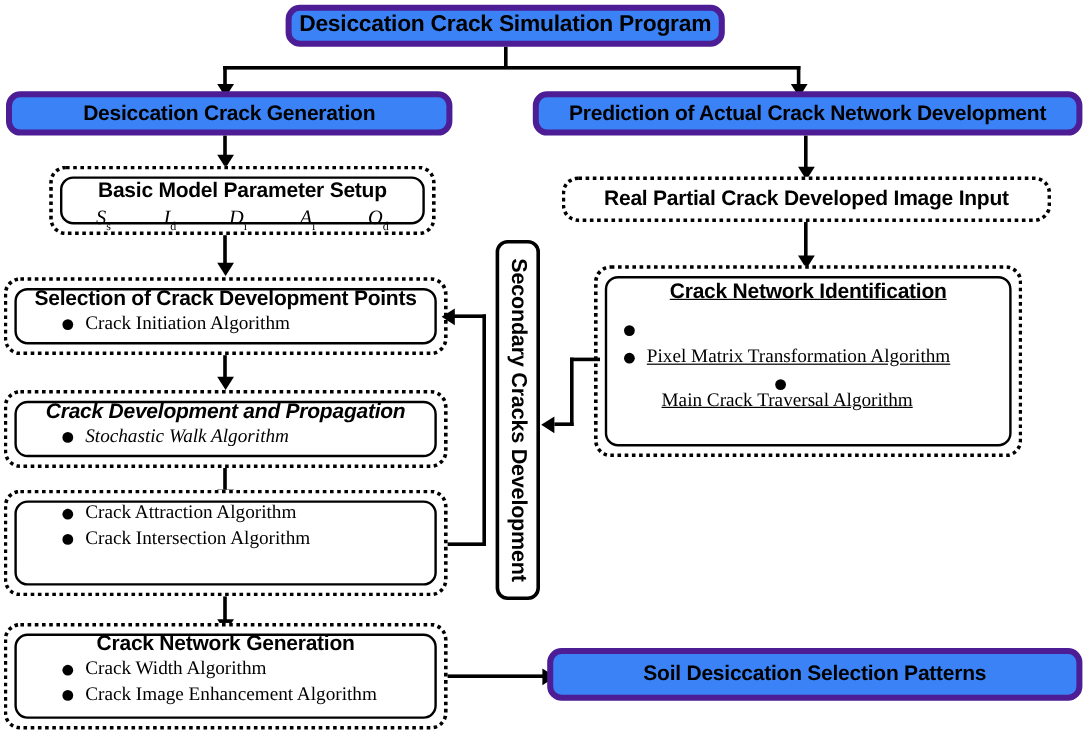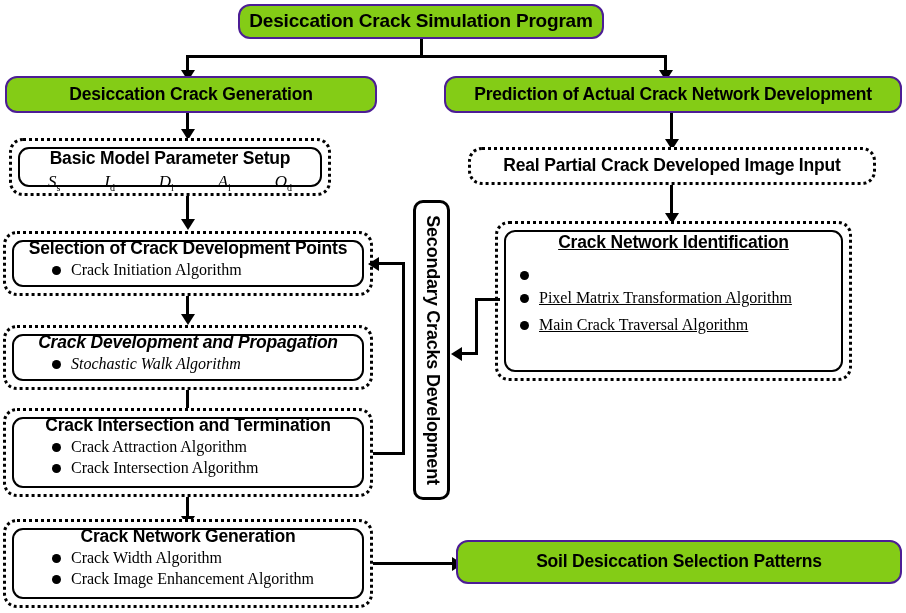--- a/index.html
+++ b/index.html
@@ -5,21 +5,21 @@
   html,body{margin:0;padding:0;background:#ffffff;}
   body{width:906px;height:613px;position:relative;overflow:hidden;
        font-family:"Liberation Sans",sans-serif;color:#000;}
   #canvas{position:absolute;left:0;top:0;width:906px;height:613px;}
 
   
   .node{position:absolute;box-sizing:border-box;display:flex;
         flex-direction:column;align-items:center;justify-content:center;}
 
   
-  .solid{border:2px solid #4c1d95;border-radius:12px;background:#84cc16;}
+  .solid{border:5px solid #4c1d95;border-radius:12px;background:#3b82f6;}
 
   
   .dotted{border:3px dotted #000;border-radius:14px;background:#fff;}
 
   
   .inner-solid{position:absolute;left:6px;top:6px;right:6px;bottom:6px;
                border:2.5px solid #000;border-radius:11px;background:#fff;
                box-sizing:border-box;}
 
   .title{font-weight:bold;text-align:center;line-height:1.1;
@@ -89,21 +89,21 @@
   <div class="node solid" style="left:444px;top:76px;width:458px;height:37px;">
     <div class="title t19">Prediction of Actual Crack Network Development</div>
   </div>
 
   <div class="ln vln" style="left:186px;top:113px;height:17px;"></div>
   <div class="arrow arr-down" style="left:180.5px;top:129px;"></div>
 
   <div class="ln vln" style="left:670px;top:113px;height:27px;"></div>
   <div class="arrow arr-down" style="left:664.5px;top:139px;"></div>
 
-  <div class="node dotted" style="left:9px;top:138px;width:322px;height:58px;justify-content:flex-start;padding-top:6px;">
+  <div class="node dotted" style="left:41px;top:138px;width:322px;height:58px;justify-content:flex-start;padding-top:6px;">
     <div class="inner-solid"></div>
     <div class="title t19" style="margin-top:2px;">Basic Model Parameter Setup</div>
     <div class="params">
         <span class="sym">S<sub>s</sub></span>
         <span class="sym">I<sub>d</sub></span>
         <span class="sym">D<sub>i</sub></span>
         <span class="sym">A<sub>i</sub></span>
         <span class="sym">O<sub>d</sub></span>
       </div>
   </div>
@@ -134,21 +134,20 @@
           <span>Stochastic Walk Algorithm</span>
         </li>
     </ul>
   </div>
 
   <div class="ln vln" style="left:186px;top:390px;height:19px;"></div>
   <div class="arrow arr-down" style="left:180.5px;top:408px;"></div>
 
   <div class="node dotted" style="left:3px;top:408px;width:370px;height:89px;justify-content:flex-start;padding-top:5px;">
     <div class="inner-solid"></div>
-    <div class="title t19">Crack Intersection and Termination</div>
     <ul class="items" style="margin-left:46px;">
       <li>
           <span class="bullet"></span>
           <span>Crack Attraction Algorithm</span>
         </li>
       <li>
           <span class="bullet"></span>
           <span>Crack Intersection Algorithm</span>
         </li>
     </ul>
@@ -183,21 +182,21 @@
     <div class="inner-solid"></div>
     <div class="title t19">Crack Network Identification</div>
     <ul class="items" style="margin-left:22px;margin-top:10px;">
       <li style="margin:9px 0;">
           <span class="bullet"></span>
         </li>
       <li style="margin:9px 0;">
           <span class="bullet"></span>
           <span>Pixel Matrix Transformation Algorithm</span>
         </li>
-      <li style="margin:9px 0;">
+      <li style="margin:9px 0;flex-direction:column;">
           <span class="bullet"></span>
           <span>Main Crack Traversal Algorithm</span>
         </li>
     </ul>
   </div>
 
   <div class="vert" style="left:413px;top:200px;width:37px;height:300px;">
     <div class="vtext">Secondary Cracks Development</div>
   </div>
 

